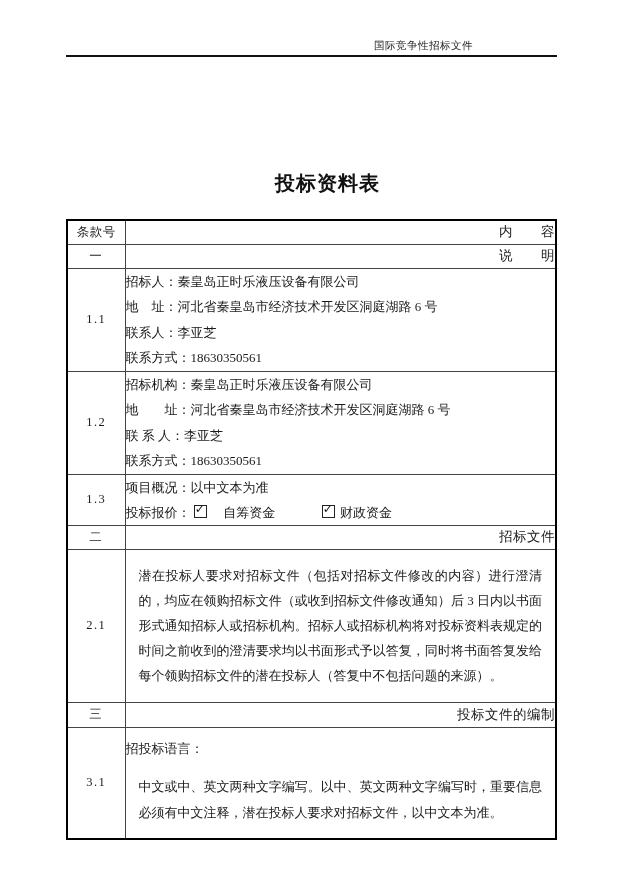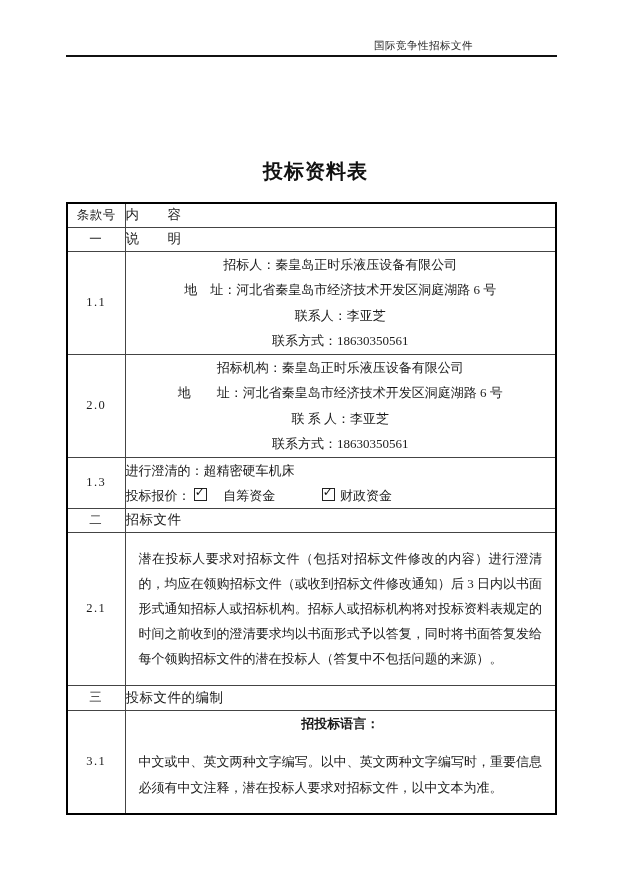--- a/index.html
+++ b/index.html
@@ -27,30 +27,30 @@
     left: 66px;
     width: 491px;
     height: 1.5px;
     background: #111;
   }
   .doc-title {
     position: absolute;
     top: 154px;
     left: 66px;
     width: 491px;
-    margin: 4px;
+    margin: 16px;
     text-align: center;
     font-size: 20px;
     font-weight: bold;
     letter-spacing: 1px;
     color: #111;
   }
   table.bid-table {
     position: absolute;
-    top: 202px;
+    top: 219px;
     left: 66px;
     width: 491px;
     border-collapse: collapse;
     table-layout: fixed;
     font-size: 13px;
     color: #1a1a1a;
     padding-left: 18px;
   }
   table.bid-table td {
     border: 1px solid #444;
@@ -60,31 +60,31 @@
   }
   table.bid-table { border: 2px solid #000; }
   td.no-cell {
     width: 58px;
     text-align: center;
     font-size: 12.5px;
     letter-spacing: 1.5px;
     border-right: 1.5px solid #222;
   }
   td.content-cell { padding: 0 5px; }
-  .center { text-align: left; margin-left: 12px; }
+  .center { text-align: right; margin-left: 12px; }
   .sect-title { font-size: 13.5px; letter-spacing: 0.5px; }
-  .cell-line { line-height: 25.5px; height: 25.5px; white-space: nowrap; text-align: center; }
+  .cell-line { line-height: 25.5px; height: 25.5px; white-space: nowrap; }
   .cell-line-sm { line-height: 25px; height: 25px; white-space: nowrap; }
   .para {
     text-align: justify;
     line-height: 25.2px;
     margin: 13px;
   }
   .para31 { line-height: 25.6px; }
-  .bold { font-weight: bold; }
+  .bold { font-weight: normal; margin-top: 8px; }
   .single-line { line-height: 27px; }
   .checkbox {
     display: inline-block;
     width: 11px;
     height: 11px;
     border: 1.2px solid #222;
     position: relative;
     vertical-align: -1px;
     margin-right: 2px;
   }
@@ -131,33 +131,33 @@
         <td class="no-cell">1.1</td>
         <td class="content-cell">
           <div class="cell-line">招标人：秦皇岛正时乐液压设备有限公司</div>
           <div class="cell-line">地　址：河北省秦皇岛市经济技术开发区洞庭湖路 6 号</div>
           <div class="cell-line">联系人：李亚芝</div>
           <div class="cell-line">联系方式：18630350561</div>
         </td>
       </tr>
 
       <tr style="height:98px">
-        <td class="no-cell">2.0</td>
+        <td class="no-cell">1.2</td>
         <td class="content-cell">
           <div class="cell-line">招标机构：秦皇岛正时乐液压设备有限公司</div>
           <div class="cell-line">地　　址：河北省秦皇岛市经济技术开发区洞庭湖路 6 号</div>
           <div class="cell-line">联 系 人：李亚芝</div>
           <div class="cell-line">联系方式：18630350561</div>
         </td>
       </tr>
 
       <tr style="height:50px">
         <td class="no-cell">1.3</td>
         <td class="content-cell">
-          <div class="cell-line-sm">进行澄清的：超精密硬车机床</div>
+          <div class="cell-line-sm">项目概况：以中文本为准</div>
           <div class="cell-line-sm">
             <span>投标报价：</span>
             <span class="checkbox"><span class="tick">✓</span></span>
             <span class="gap-sm"></span>
             <span>自筹资金</span>
             <span class="gap-wide"></span>
             <span class="checkbox"><span class="tick">✓</span></span>
             <span>财政资金</span>
           </div>
         </td>

